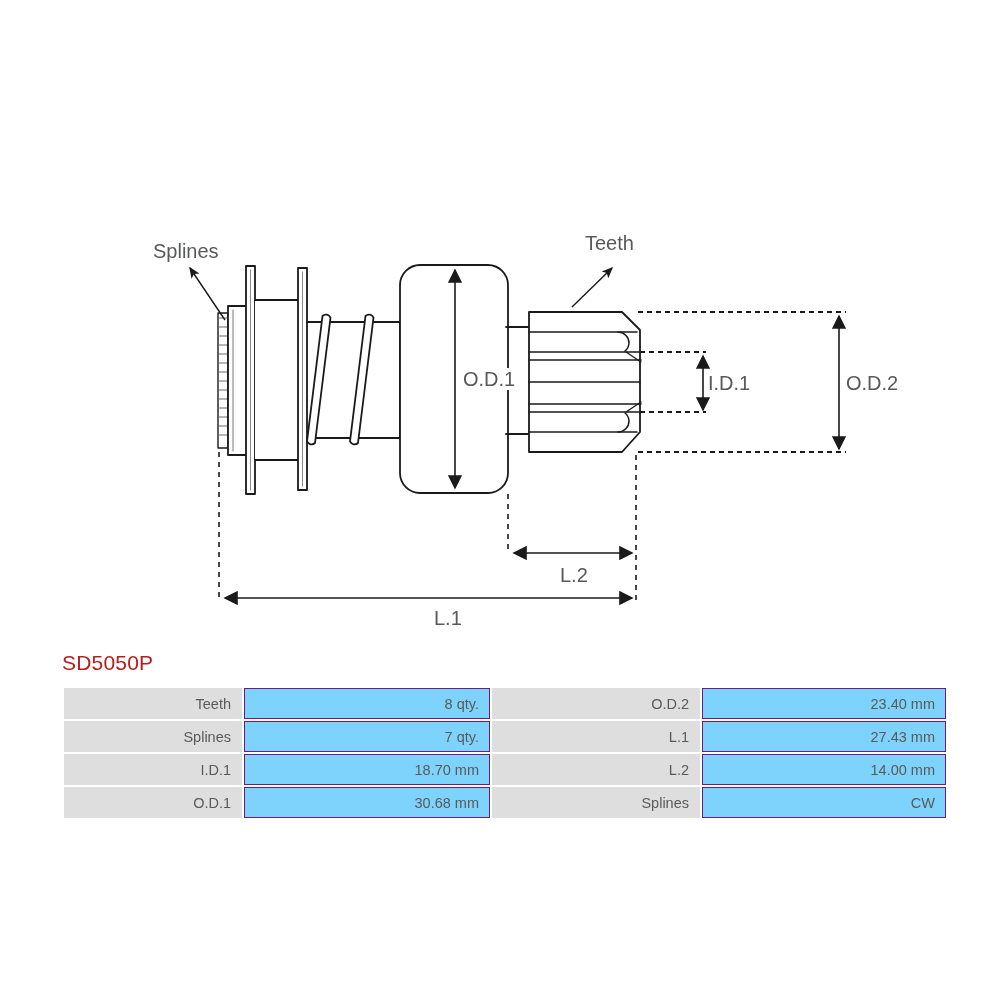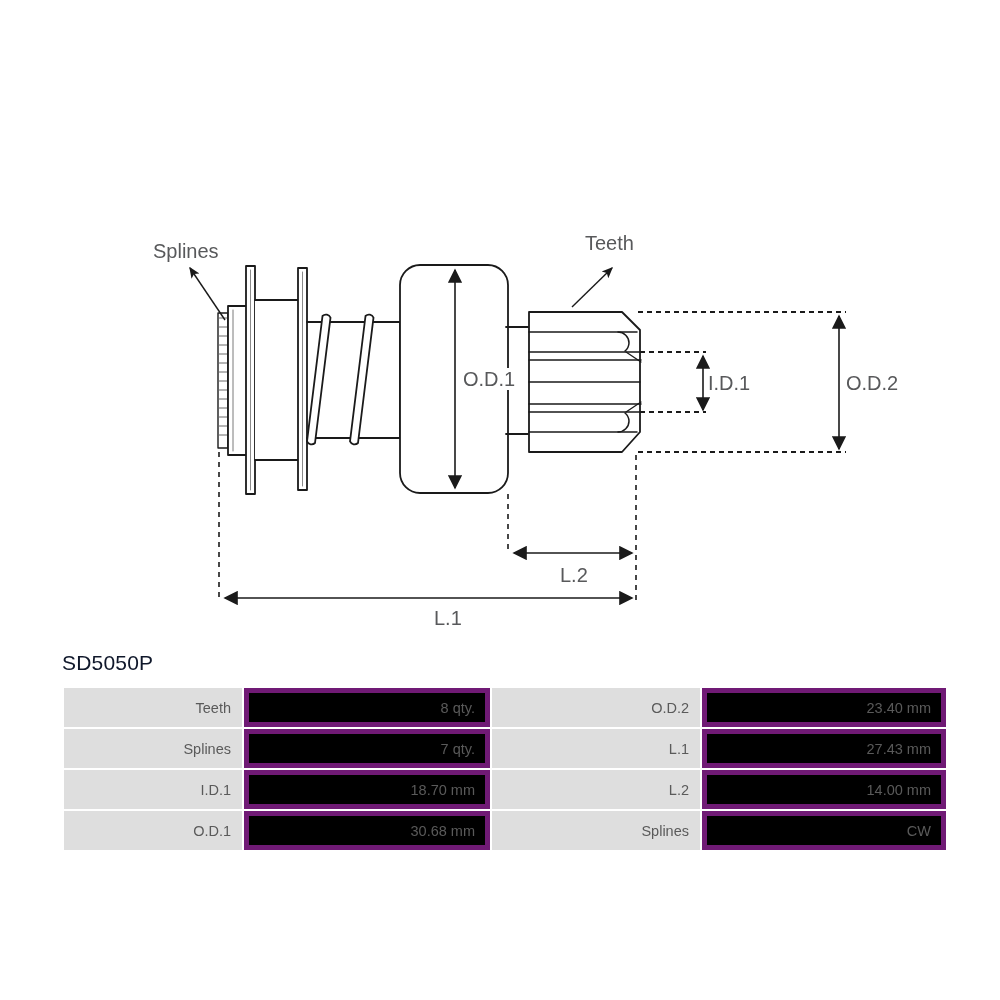--- a/index.html
+++ b/index.html
@@ -81,22 +81,22 @@
     vertical-align: middle;
     color: #5a5a5a;
     white-space: nowrap;
     overflow: hidden;
   }
   td.key-cell {
     background: #dedede;
     border: 1px solid #dedede;
   }
   td.val-cell {
-    background: #000000;
-    border: 5px solid #701a75;
+    background: #7dd3fc;
+    border: 1px solid #701a75;
   }
   col.c-key1 { width: 178px; }
   col.c-val1 { width: 246px; }
   col.c-key2 { width: 208px; }
   col.c-val2 { width: 244px; }
 </style>
 </head>
 <body>
 
 <div id="page">
@@ -251,21 +251,21 @@
       </g>
 
       <g>
         <line x1="572" y1="307" x2="612" y2="268" stroke="#1a1a1a" stroke-width="1.4" marker-end="url(#arrowCallout)"></line>
         <text class="callout-label" x="585" y="250">Teeth</text>
       </g>
 
     </svg>
   </div>
 
-  <div id="part-title" style="color: #0f172a;">SD5050P</div>
+  <div id="part-title" style="color: #b91c1c;">SD5050P</div>
 
   <div id="spec-table-wrap">
     <table id="spec-table">
       <colgroup>
         <col class="c-key1">
         <col class="c-val1">
         <col class="c-key2">
         <col class="c-val2">
       </colgroup>
       <tbody>

